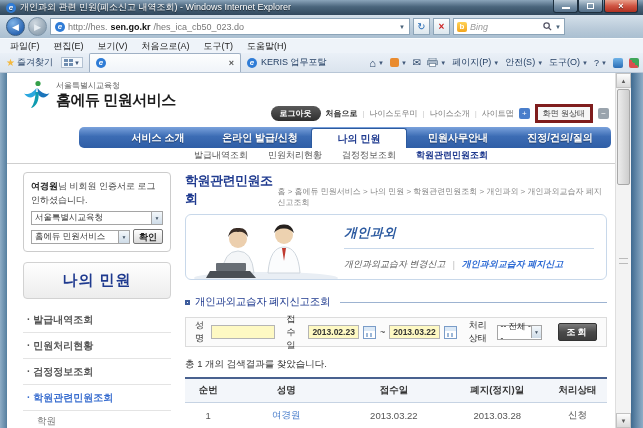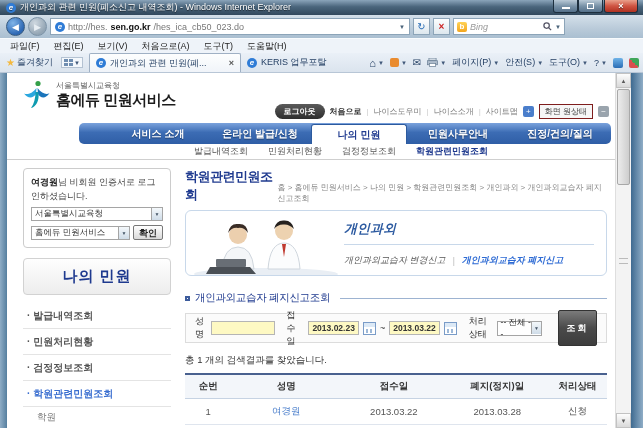--- a/index.html
+++ b/index.html
@@ -88,21 +88,21 @@
   .logo-text .org { font-size:8px; color:#666; }
   .logo-text .name { font-size:15px; font-weight:bold; color:#1c1c1c; letter-spacing:-0.5px; }
   .utility { display:flex; align-items:center; gap:5px; font-size:8px; color:#777; margin-top:24px; }
   .logout-pill { background:linear-gradient(#5a5a5a,#2e2e2e); color:#fff; border-radius:8px; padding:2px 9px; font-weight:bold; }
   .u-sep { color:#ccc; }
   .u-strong { color:#333; font-weight:bold; }
   .zoom-sq { width:11px; height:11px; display:flex; align-items:center; justify-content:center; font-size:8px;
     color:#fff; border-radius:2px; }
   .zoom-plus { background:#4a7ecb; }
   .zoom-minus { background:#9aa4ad; }
-  .screen-box { border:1px solid #7f1d1d; background:#f6f6f6; padding:1px 5px; color:#444; }
+  .screen-box { border:3px solid #7f1d1d; background:#f6f6f6; padding:1px 5px; color:#444; }
 
   
   .gnb { margin:2px 4px 0 72px; height:21px; border-radius:5px;
     background:linear-gradient(#7aa2dc,#3c6cb4 45%,#2f5ea6); display:flex;padding-left:28px; }
   .gnb-item { flex:1; display:flex; align-items:center; justify-content:center; color:#fff; font-size:10px;
     font-weight:bold; text-shadow:0 1px 1px rgba(0,0,0,.4); }
   .gnb-item.active { background:#fff; color:#1f3a8f; text-shadow:none; border-radius:3px 3px 0 0;
     margin-top:1px; border:1px solid #2c5a9e; border-bottom:none; flex:0 0 96px; }
   .snb { height:16px; display:flex; justify-content:center; gap:20px; align-items:center; font-size:9px;
     color:#555; border-bottom:1px solid #cfcfcf; padding-left:60px; }
@@ -156,21 +156,21 @@
   .inp.name { width:92px; }
   .inp.date { width:56px; }
   .cal-icon { width:13px; height:13px; border:1px solid #7a9cc8; background:linear-gradient(#dce9f6 35%,#fff 35%);
     position:relative; flex:none; }
   .cal-icon::after { content:""; position:absolute; left:2px; right:2px; top:6px; height:4px;
     background:repeating-linear-gradient(90deg,#9db8d8 0 2px,transparent 2px 4px); }
   .lbl { margin-left:8px; }
   .lbl.first { margin-left:0; }
   .status-select { width:66px; height:15px; border:1px solid #a5a5a5; background:#fff; display:flex;
     align-items:center; justify-content:space-between; padding-left:3px; font-size:8.5px; }
-  .submit-btn { margin-left:12px; width:58px; height:36px; border:1px solid #333; border-radius:2px;
+  .submit-btn { margin-left:12px; width:58px; height:18px; border:1px solid #333; border-radius:2px;
     background:linear-gradient(#7b7b7b,#4a4a4a 50%,#3d3d3d); color:#fff; font-size:9px; font-weight:bold;
     display:flex; align-items:center; justify-content:center; letter-spacing:2px; }
 
   .result-summary { margin-top:11px; font-size:9.5px; color:#333; }
   .result-table { margin-top:6px; width:100%; border-collapse:collapse; border-top:2px solid #49618f; }
   .result-table th { background:#f3f6fa; border-bottom:1px solid #c6d3e3; font-size:9.5px; padding:5px 0;
     color:#333; font-weight:bold; }
   .result-table td { text-align:center; font-size:9.5px; padding:6px 0; border-bottom:1px solid #dfe5ee; color:#555; }
   .name-link { color:#4a7ecb; }
   .pagination { text-align:center; margin-top:9px; font-size:9.5px; color:#444; }
@@ -243,21 +243,20 @@
       <div class="qt-grid">
           <span></span>
           <span></span>
           <span></span>
           <span></span>
         </div>
       <span class="cmd-drop">▼</span>
     </div>
     <div class="tab active">
       <span class="ie-e">e</span>
-      <span>개인과외 관련 민원(폐...</span>
       <span class="close-x">×</span>
     </div>
     <div class="tab">
       <span class="ie-e">e</span>
       <span>KERIS 업무포탈</span>
     </div>
     <div class="cmd-right">
       <div class="cmd-item">
           <span class="home-g">⌂</span>
           <span class="cmd-drop">▼</span>

